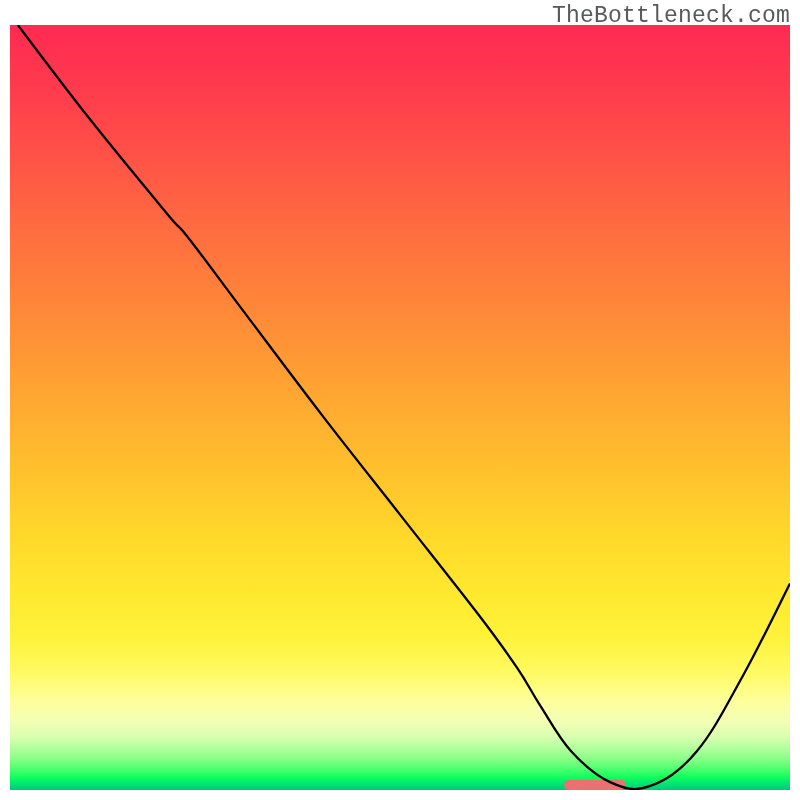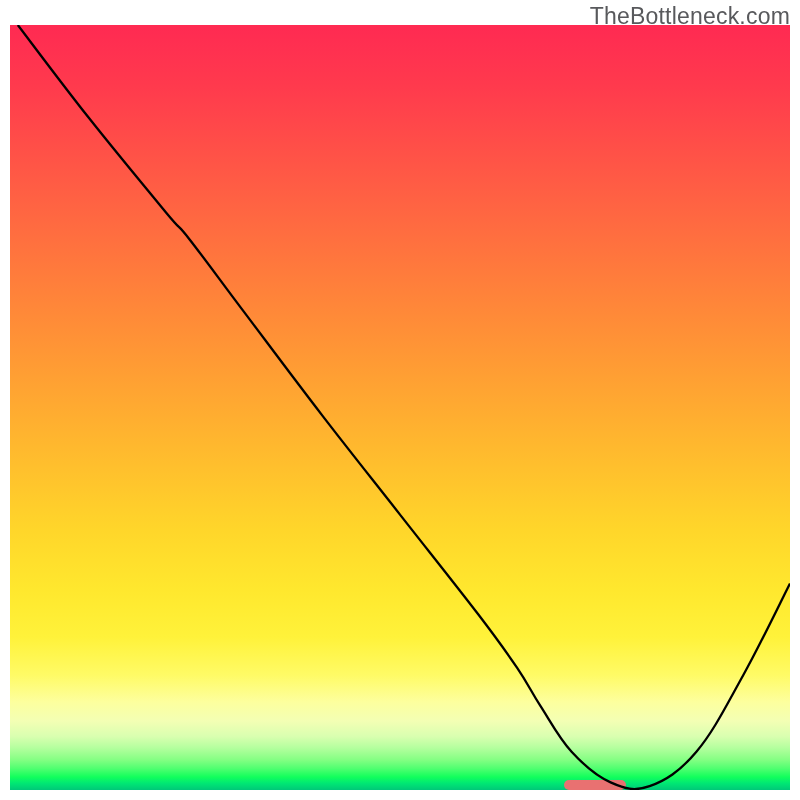--- a/index.html
+++ b/index.html
@@ -8,20 +8,21 @@
     width: 800px;
     height: 800px;
     background: #ffffff;
     overflow: hidden;
     font-family: Arial, Helvetica, sans-serif;
   }
   .frame {
     position: relative;
     width: 800px;
     height: 800px;
+    font-family: Liberation Mono, monospace;
   }
   .watermark {
     position: absolute;
     top: 3px;
     right: 10px;
     color: #58595c;
     font-size: 23px;
     font-weight: 500;
     letter-spacing: 0.2px;
     z-index: 5;

